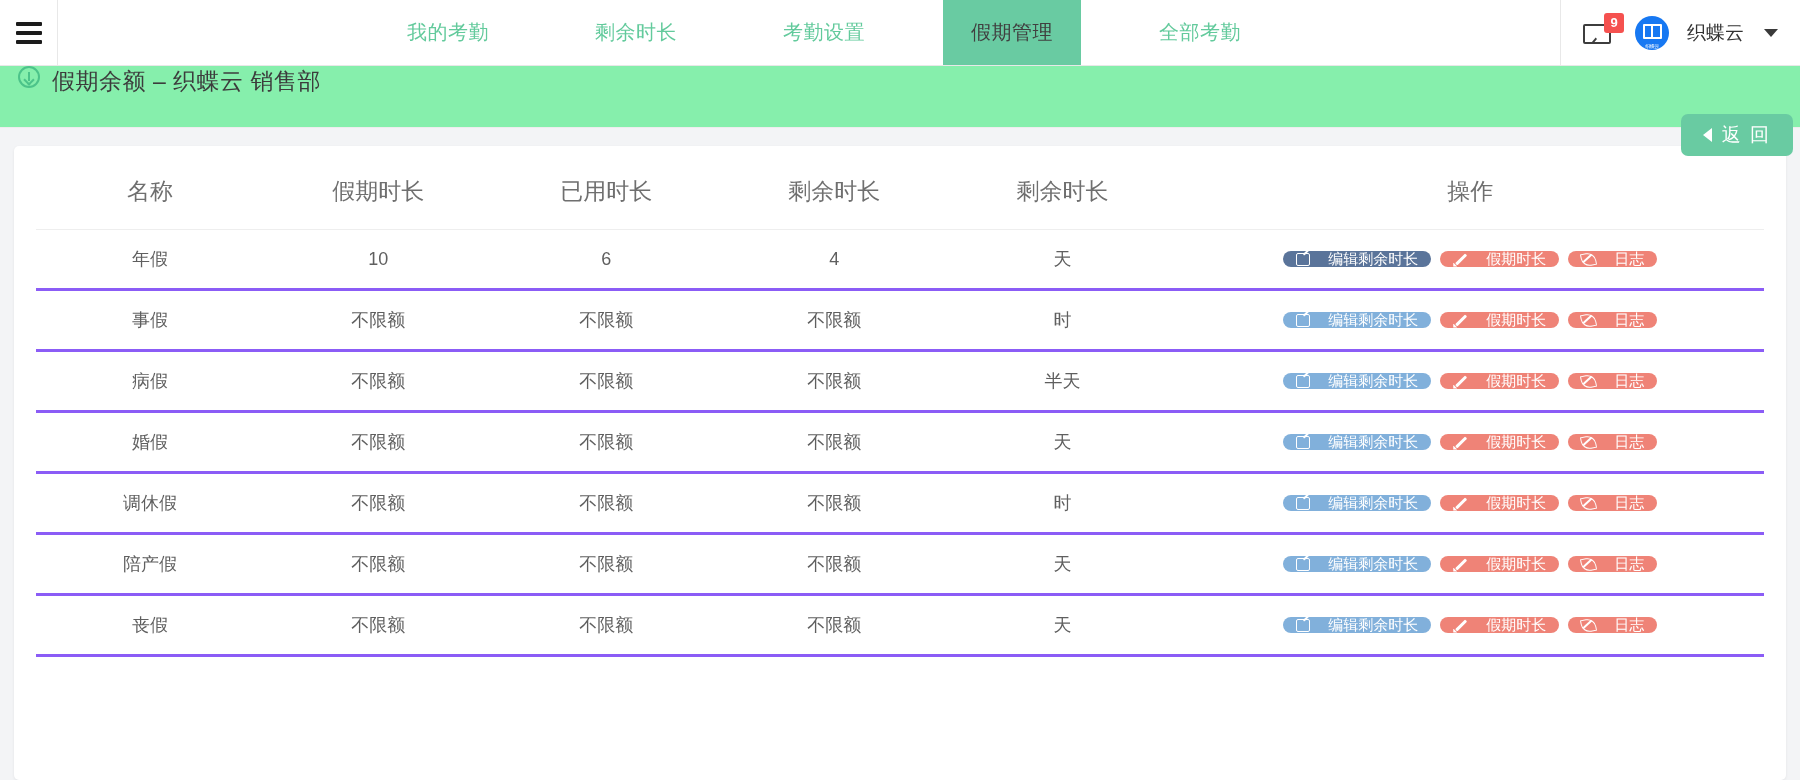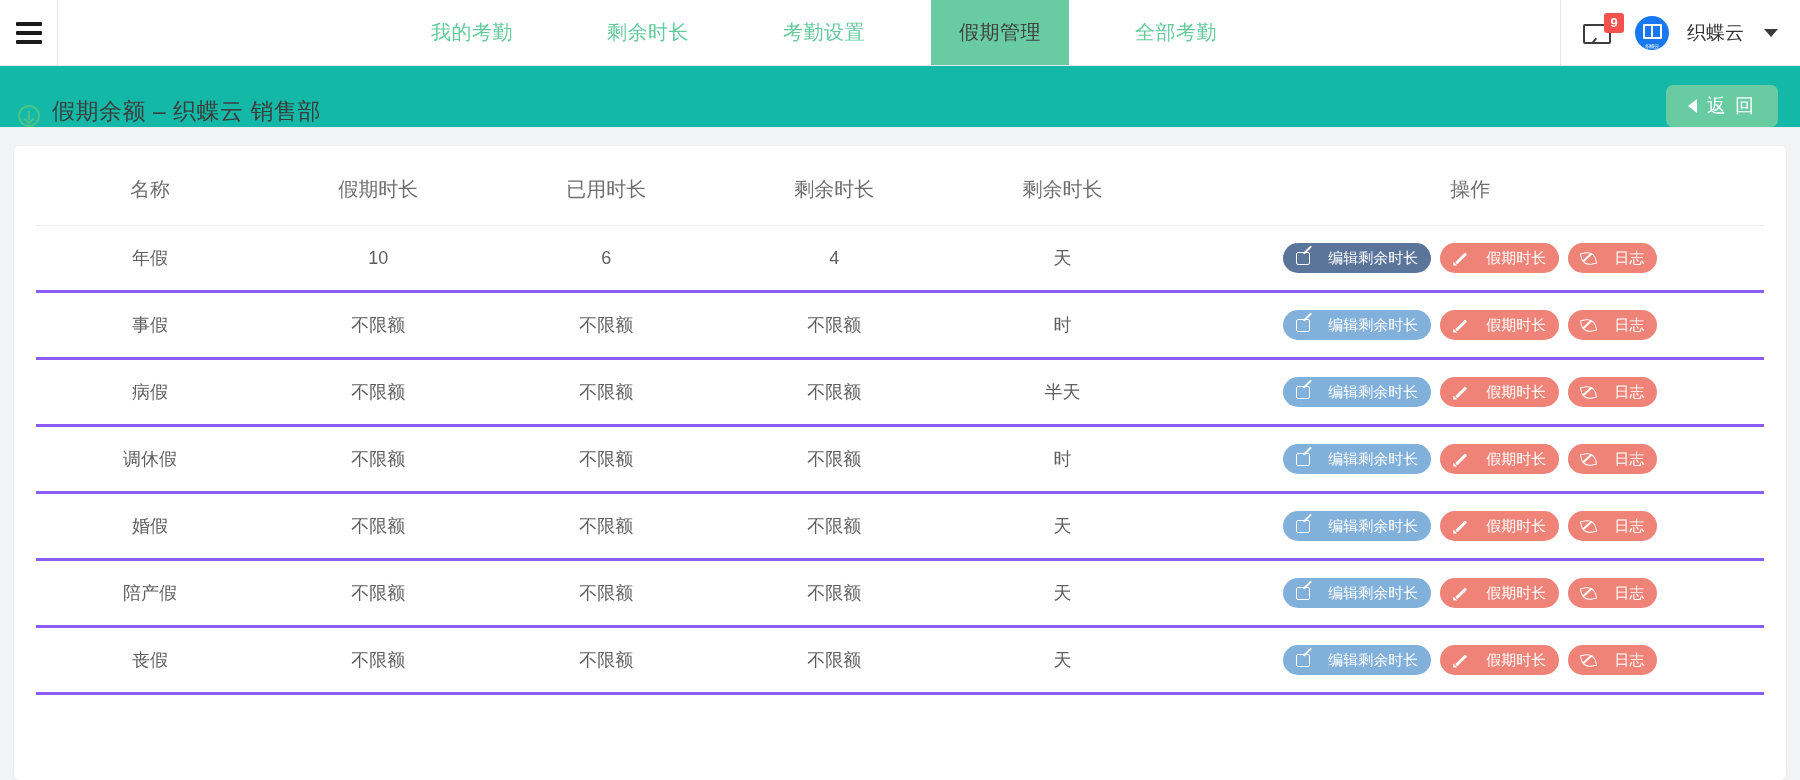--- a/index.html
+++ b/index.html
@@ -27,21 +27,21 @@
     cursor: pointer;
   }
   .hamburger { width: 26px; display: flex; flex-direction: column; gap: 5px; }
   .hamburger i { display: block; height: 4px; background: #1b1b1b; border-radius: 1px; }
 
   .tabs {
     flex: 1;
     display: flex;
     align-items: stretch;
     justify-content: center;
-    gap: 0px;
+    gap: 12px;
     padding-left: 30px;
   }
   .tab {
     display: flex; align-items: center; justify-content: center;
     padding: 0 28px;
     font-size: 20px;
     color: #63ca9c;
     cursor: pointer;
     letter-spacing: .5px;
     white-space: nowrap;
@@ -105,24 +105,24 @@
   .caret {
     width: 0; height: 0;
     border-left: 7px solid transparent; border-right: 7px solid transparent;
     border-top: 8px solid #3a3a3a;
     margin-left: 2px; cursor: pointer;
   }
 
   
   .page-header {
     height: 62px;
-    display: flex; align-items: flex-end;
-    padding: 0 22px 0 18px;
+    display: flex; align-items: flex-start;
+    padding: 0 7px 0 18px;
     border-bottom: 1px solid #ededed;
-    background: #14b8a6;
+    background: #86efac;
   }
   .dl-icon {
     width: 22px; height: 22px; border-radius: 50%;
     border: 2px solid #4cc38a;
     position: relative; flex: 0 0 22px; margin-right: 12px;
   }
   .dl-icon:before {
     content: ""; position: absolute; left: 50%; top: 4px;
     width: 2px; height: 9px; background: #4cc38a; transform: translateX(-50%);
   }
@@ -159,42 +159,42 @@
   .card {
     background: #fff;
     border-radius: 5px;
     box-shadow: 0 1px 3px rgba(0,0,0,.07);
     height: 100%;
     padding: 0 22px;
     overflow: hidden;
   }
   table { width: 100%; border-collapse: collapse; table-layout: fixed; }
   thead th {
-    font-size: 20px; color: #6f6f6f; font-weight: normal;
+    font-size: 23px; color: #6f6f6f; font-weight: normal;
     padding: 30px 0 22px 0;
     text-align: center;
     border-bottom: 1px solid #eeeeee;
   }
   tbody td {
     font-size: 18px; color: #5f5f5f;
     padding: 17px 0;
     text-align: center;
     border-bottom: 3px solid #8b5cf6;
   }
   col.c-name   { width: 13.2%; }
   col.c-total  { width: 13.2%; }
   col.c-used   { width: 13.2%; }
   col.c-left   { width: 13.2%; }
   col.c-unit   { width: 13.2%; }
   col.c-action { width: 34.0%; }
 
   .actions { display: flex; align-items: center; justify-content: center; gap: 9px; }
   .pill {
     display: inline-flex; align-items: center; gap: 18px;
-    height: 30px; padding: 0 13px;
+    height: 16px; padding: 0 13px;
     border-radius: 15px;
     font-size: 15px; color: #ffffff;
     border: none; cursor: pointer;
     white-space: nowrap;
     font-family: inherit;
   }
   .pill.blue      { background: #81b0db; }
   .pill.blue-dark { background: #5a749a; }
   .pill.red       { background: #ef8377; }
 
@@ -374,48 +374,48 @@
                   <span>假期时长</span>
                 </button>
                 <button class="pill red">
                   <span class="ico-leaf"></span>
                   <span>日志</span>
                 </button>
               </div>
             </td>
           </tr>
           <tr>
+            <td>婚假</td>
+            <td>不限额</td>
+            <td>不限额</td>
+            <td>不限额</td>
+            <td>天</td>
+            <td>
+              <div class="actions">
+                <button class="pill blue">
+                  <span class="ico-edit"></span>
+                  <span>编辑剩余时长</span>
+                </button>
+                <button class="pill red">
+                  <span class="ico-pencil"></span>
+                  <span>假期时长</span>
+                </button>
+                <button class="pill red">
+                  <span class="ico-leaf"></span>
+                  <span>日志</span>
+                </button>
+              </div>
+            </td>
+          </tr>
+          <tr>
             <td>调休假</td>
             <td>不限额</td>
             <td>不限额</td>
             <td>不限额</td>
             <td>时</td>
-            <td>
-              <div class="actions">
-                <button class="pill blue">
-                  <span class="ico-edit"></span>
-                  <span>编辑剩余时长</span>
-                </button>
-                <button class="pill red">
-                  <span class="ico-pencil"></span>
-                  <span>假期时长</span>
-                </button>
-                <button class="pill red">
-                  <span class="ico-leaf"></span>
-                  <span>日志</span>
-                </button>
-              </div>
-            </td>
-          </tr>
-          <tr>
-            <td>婚假</td>
-            <td>不限额</td>
-            <td>不限额</td>
-            <td>不限额</td>
-            <td>天</td>
             <td>
               <div class="actions">
                 <button class="pill blue">
                   <span class="ico-edit"></span>
                   <span>编辑剩余时长</span>
                 </button>
                 <button class="pill red">
                   <span class="ico-pencil"></span>
                   <span>假期时长</span>
                 </button>

